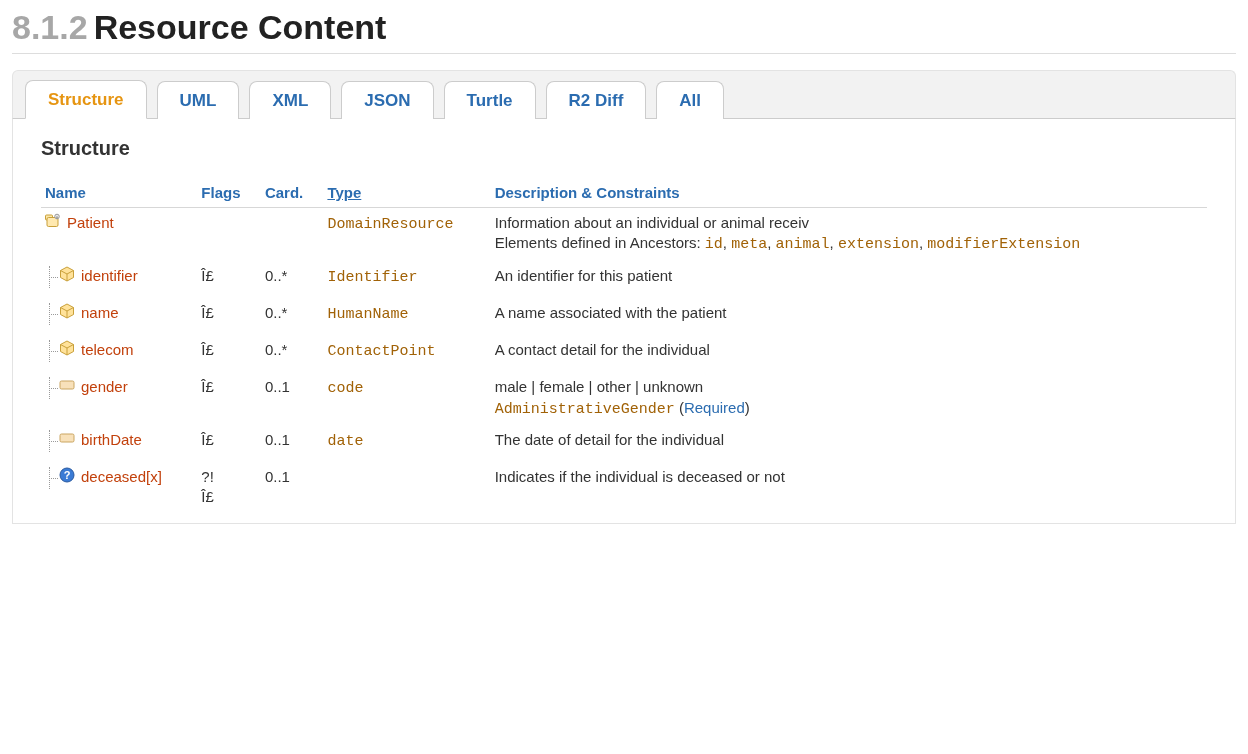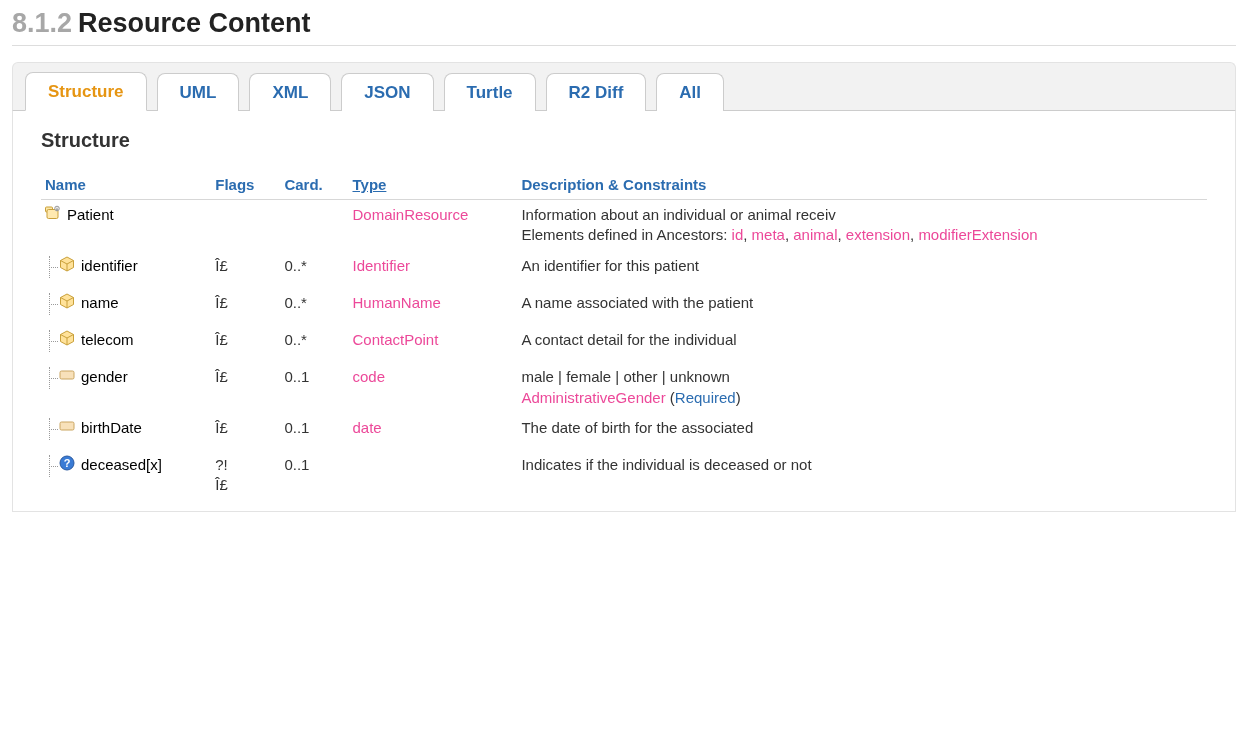--- a/index.html
+++ b/index.html
@@ -5,21 +5,21 @@
   * { box-sizing: border-box; }
   body {
     margin: 0;
     font-family: Helvetica, Arial, sans-serif;
     font-size: 15px;
     color: #333;
     background: #fff;
     padding: 4px 12px 0 12px;
   }
   h1.heading {
-    font-size: 27px;
+    font-size: 34px;
     font-weight: 700;
     margin: 4px 0 6px 0;
     color: #222;
     border-bottom: 1px solid #ddd;
     padding: 0 0 6px 0;
   }
   h1.heading .sec-num {
     color: #a7a7a7;
     font-weight: 700;
     margin-right: 6px;
@@ -84,21 +84,21 @@
   table.struct th a {
     color: #2b6cb0;
     text-decoration: underline;
   }
   table.struct td {
     padding: 5px 10px 5px 4px;
     vertical-align: top;
     color: #333;
     line-height: 1.35;
   }
-  .link { color: #ec4899; cursor: pointer; }
+  .link { color: #a16207; cursor: pointer; font-family: Liberation Mono, monospace; }
   .req { color: #2b6cb0; text-align: center; }
   .tree-cell { white-space: nowrap; }
   .tree {
     display: inline-flex;
     align-items: flex-start;
   }
   .vline {
     display: inline-block;
     width: 10px;
     height: 22px;
@@ -142,21 +142,21 @@
     display: inline-block;
     width: 16px;
     height: 16px;
     vertical-align: -3px;
     margin-right: 6px;
   }
   svg { display: block; }
   .txt-black { color: #333; }
   .flagcell { color: #333; white-space: nowrap; line-height: 1.3; }
   .cardcell { color: #333; white-space: nowrap; }
-  .row-name { color: #000000; cursor: pointer; }
+  .row-name { color: #c2410c; cursor: pointer; }
   .row-name.black { color: #333; cursor: default; }
 </style>
 </head>
 <body>
 
 <h1 class="heading">
   <span class="sec-num">8.1.2</span><span>Resource Content</span>
 </h1>
 
 <div class="panel">
@@ -272,21 +272,21 @@
                 <span class="icon">
                   <svg viewBox="0 0 16 16">
                     <rect x="1" y="4" width="14" height="8" rx="1.5" fill="#f8e1ba" stroke="#caa560"></rect>
                   </svg>
                 </span>
                 <span class="row-name">birthDate</span>
               </span></td>
             <td class="flagcell">Î£</td>
             <td class="cardcell">0..1</td>
             <td><span class="link">date</span></td>
-            <td><span class="txt-black">The date of birth for the associated</span></td>
+            <td><span class="txt-black">The date of detail for the individual</span></td>
           </tr>
           <tr>
             <td class="tree-cell"><span class="tree">
                 <span class="joint"></span>
                 <span class="icon">
                   <svg viewBox="0 0 16 16">
                     <circle cx="8" cy="8" r="7" fill="#3a7bd5" stroke="#2a5aa0"></circle>
                     <text x="8" y="12" text-anchor="middle" font-size="11" font-weight="700" fill="#fff" font-family="Arial">?</text>
                   </svg>
                 </span>

